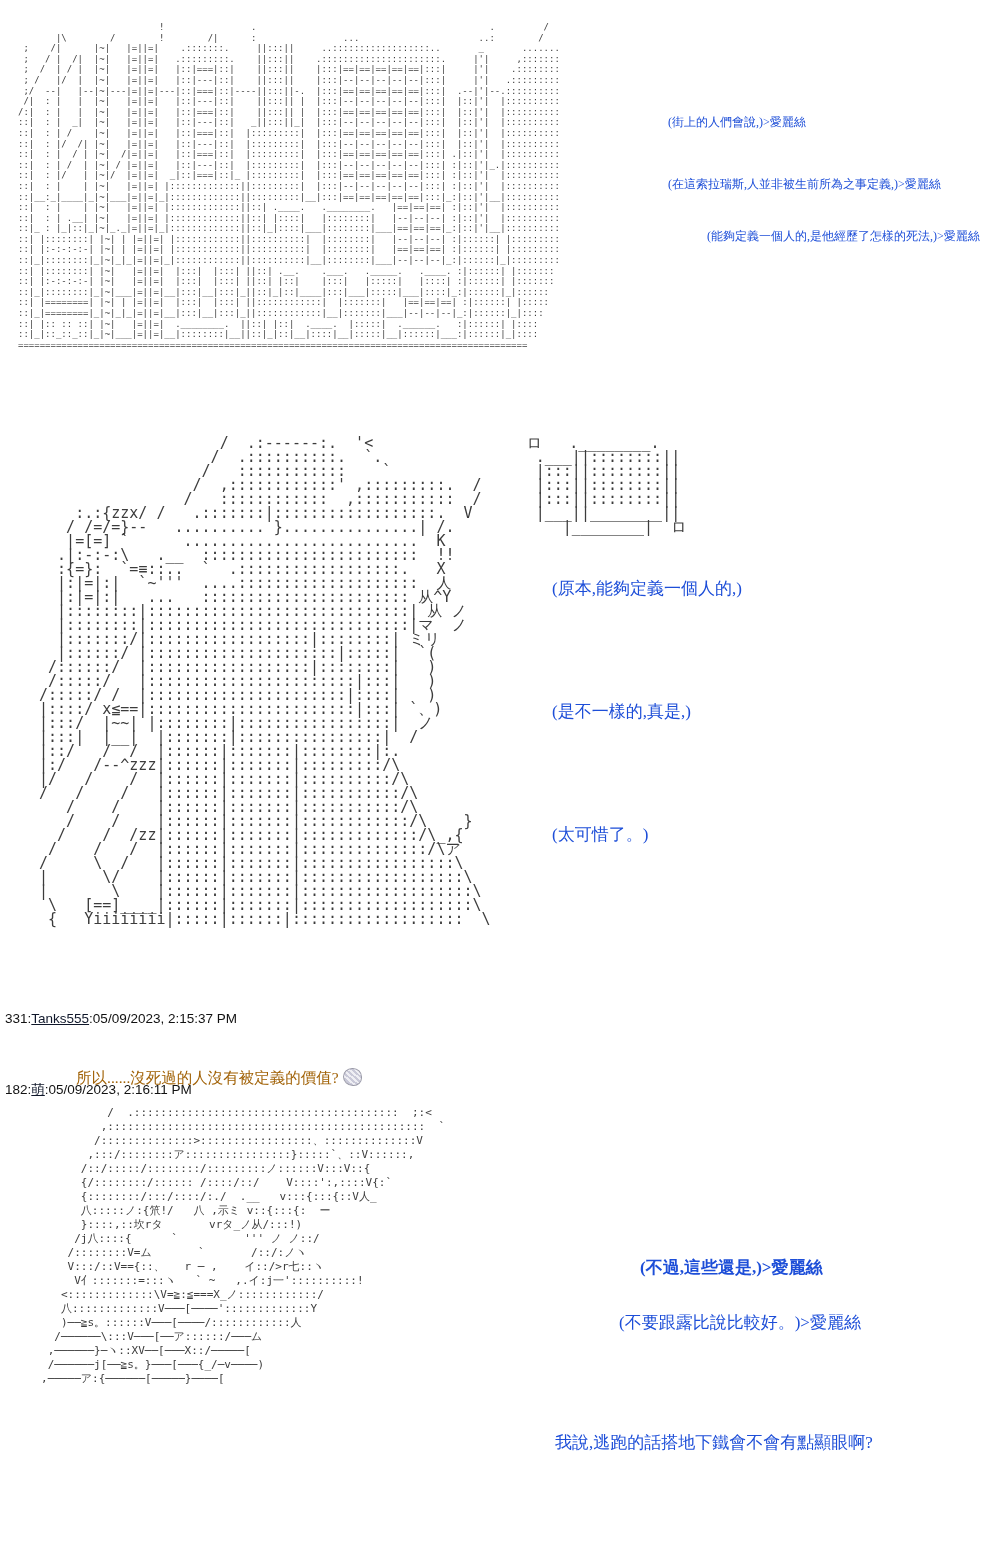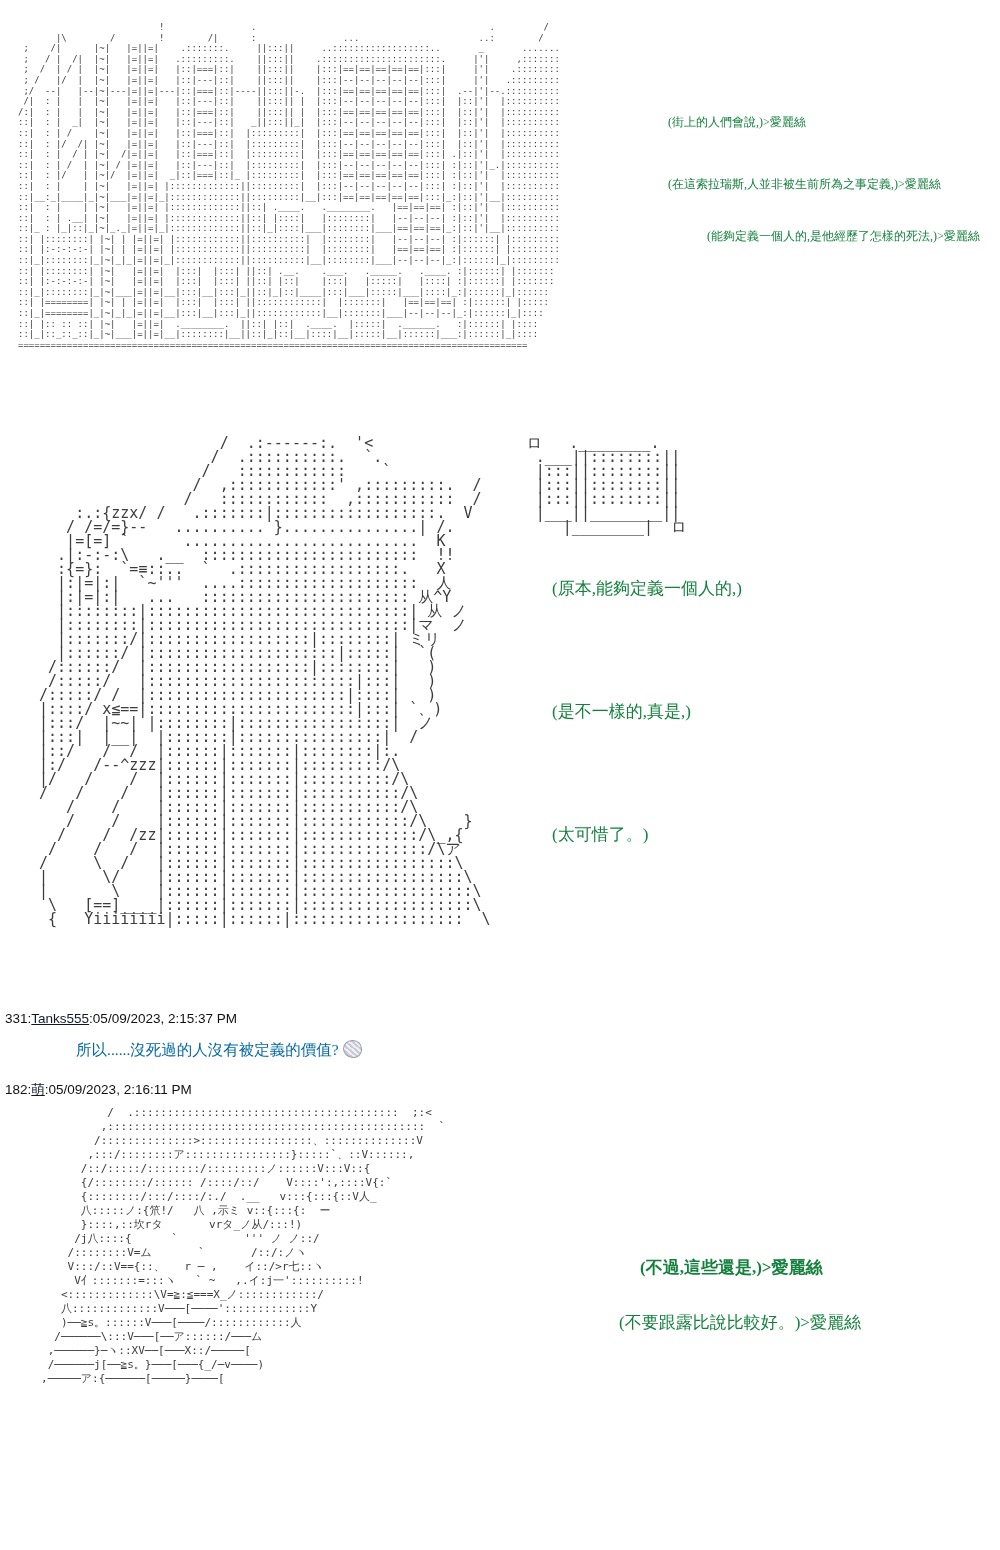--- a/index.html
+++ b/index.html
@@ -3,28 +3,28 @@
 <meta charset="utf-8">
 <style>
   html,body{margin:0;padding:0;background:#ffffff;}
   #page{position:relative;width:1000px;height:1550px;background:#ffffff;overflow:hidden;
         font-family:"Liberation Serif",serif;color:#000;}
   .aa{position:absolute;margin:0;white-space:pre;font-family:"DejaVu Sans Mono",monospace;
       color:#3c3c3c;}
   #city-aa{left:18px;top:22px;font-size:9px;line-height:10.6px;letter-spacing:0px;}
   #figure1-aa{left:30px;top:436px;font-size:15px;line-height:14px;}
   #figure2-aa{left:8px;top:1106px;font-size:11px;line-height:14px;}
-  .dlg{position:absolute;white-space:nowrap;color:#15803d;}
+  .dlg{position:absolute;white-space:nowrap;color:#1d4ed8;}
   .dlg-sm{font-size:12px;}
   .dlg-lg{font-size:17px;}
   .post-header{position:absolute;font-family:"Liberation Sans",sans-serif;font-size:13.5px;
                color:#111;white-space:nowrap;}
   .post-header a{color:#0f172a;text-decoration:underline;cursor:pointer;}
   .author-green{color:#00a303;text-decoration:none;}
-  .post-body{position:absolute;font-size:15.5px;color:#0369a1;white-space:nowrap;}
+  .post-body{position:absolute;font-size:15.5px;color:#a16207;white-space:nowrap;margin-top:28px;}
   .emoticon{display:inline-block;width:17px;height:16px;margin-left:4px;vertical-align:-3px;
             border:1px solid #9a9aa8;border-radius:50% 50% 46% 54%;
             background:repeating-linear-gradient(40deg,#c9c9d8 0 2px,#efeff4 2px 4px);}
 </style>
 </head>
 <body>
 
 <div id="page">
 
   <pre id="city-aa" class="aa">                          !                .                                           .         /
@@ -143,14 +143,15 @@
 
 
 
 
 
 
 </pre>
 
   <div class="dlg dlg-lg" style="left:640px;top:1256px;font-weight:bold;">(不過,這些還是,)&gt;愛麗絲</div>
   <div class="dlg dlg-lg" style="left:619px;top:1311px;text-align:right;">(不要跟露比說比較好。)&gt;愛麗絲</div>
+  <div class="dlg dlg-lg" style="left:555px;top:1431px;">我說,逃跑的話搭地下鐵會不會有點顯眼啊?</div>
 
 </div>
 
 </body></html>

